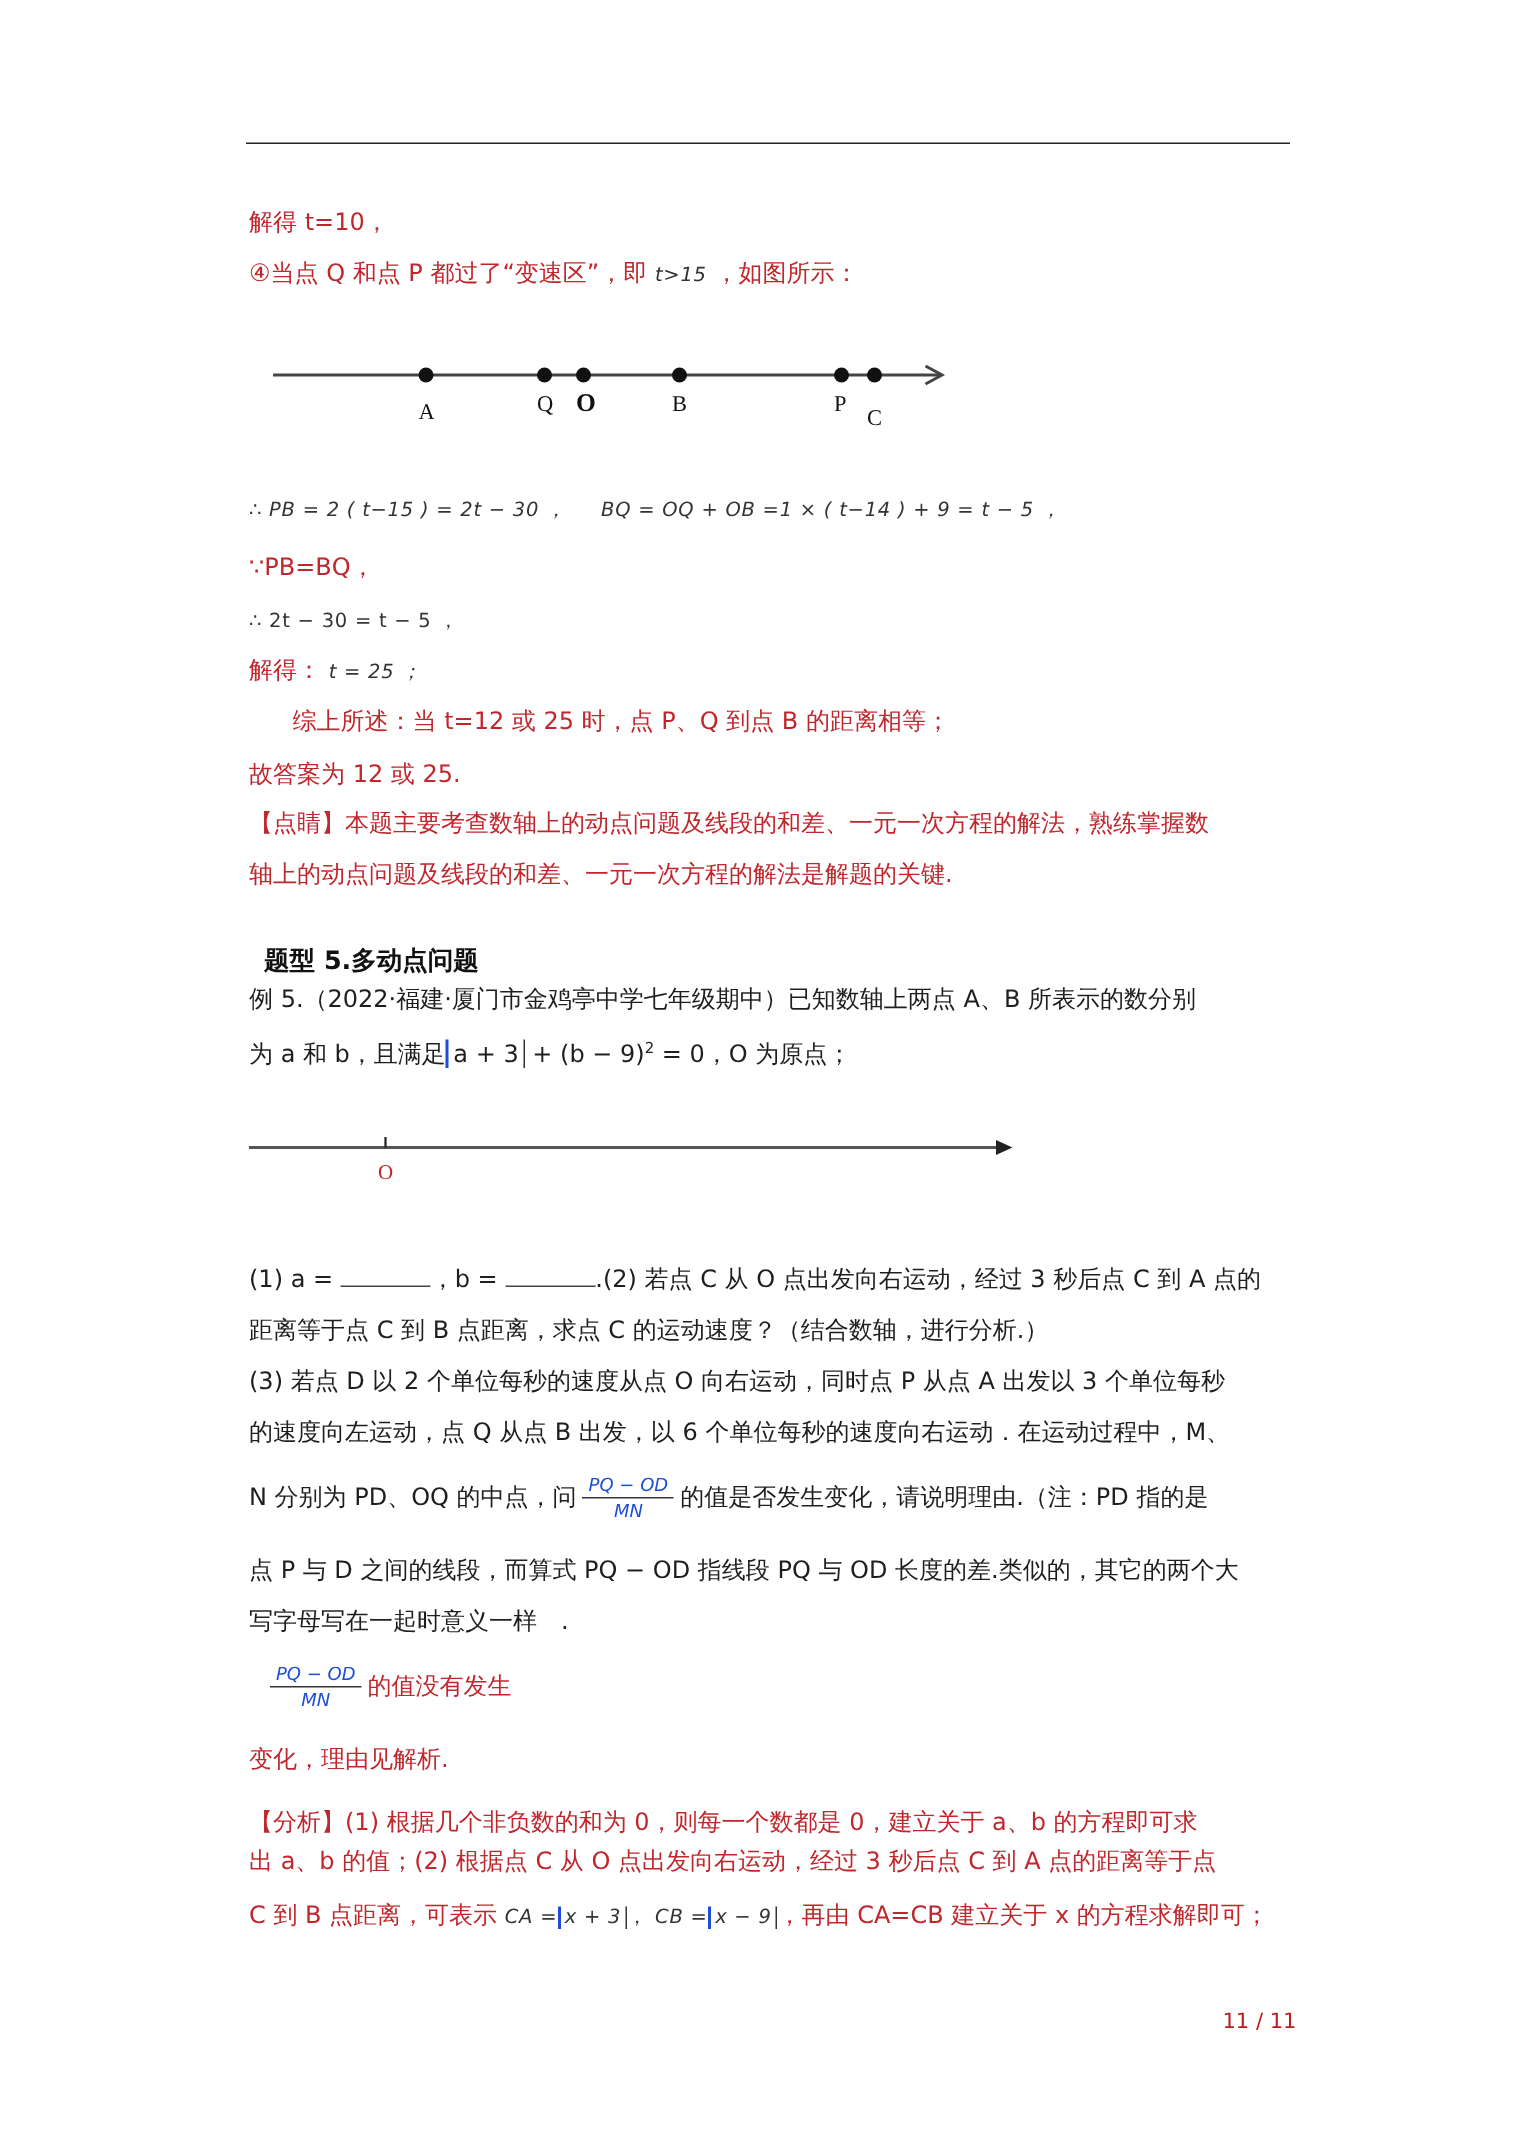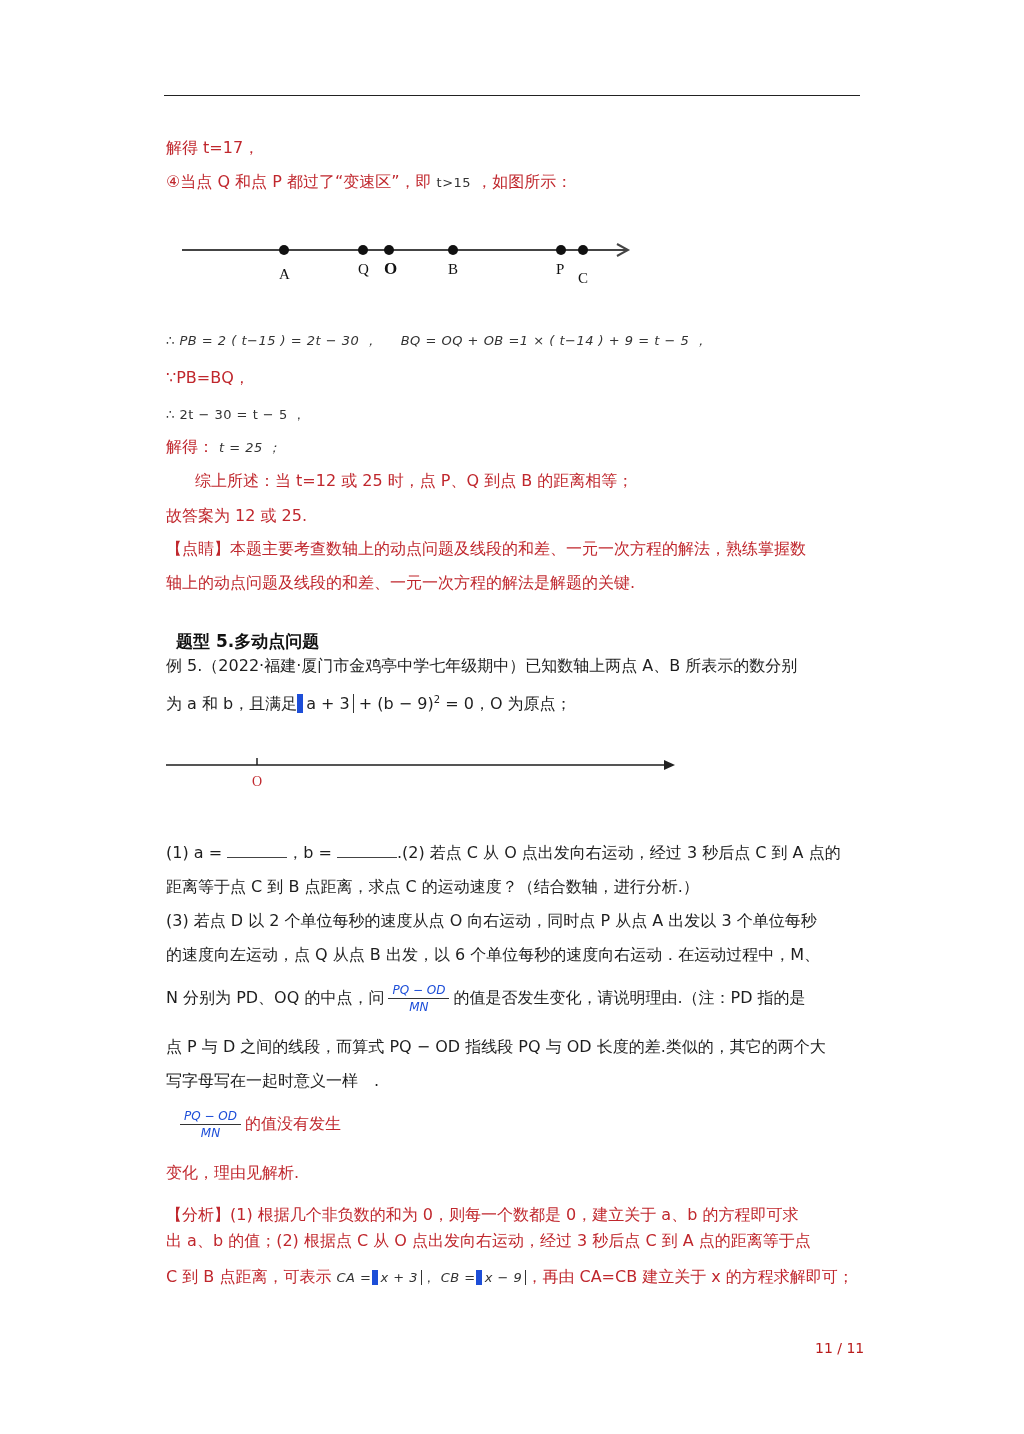--- a/index.html
+++ b/index.html
@@ -10,34 +10,34 @@
   .red { color: #c0272d; }
   .black { color: #1e1e1e; }
   .math { font-family: "DejaVu Sans", sans-serif; font-size: 13px; color: #333; letter-spacing: 0.5px; }
   .math i { font-style: italic; }
   .heading { font-weight: bold; font-size: 17px; color: #111; margin-left: 10px; }
   .blank { display: inline-block; width: 60px; border-bottom: 1px solid #444; height: 14px; vertical-align: baseline; }
   .frac { display: inline-flex; flex-direction: column; align-items: center; vertical-align: middle;
           font-size: 12px; font-style: italic; color: #1d4ed8; margin: 0 4px; line-height: 16px; }
   .frac .num { border-bottom: 1px solid #333; padding: 0 4px; }
   .frac .den { padding: 0 4px; }
-  .abs { border-left: 6px solid #1d4ed8; border-right: 1px solid #333; padding: 0 3px; }
+  .abs { border-left: 2px solid #1d4ed8; border-right: 1px solid #333; padding: 0 3px; }
   .sup { font-size: 10px; vertical-align: super; }
   .page-num { position: absolute; left: 815px; top: 1340px; font-size: 14px; color: #b91c1c; }
   svg text { font-family: "Liberation Serif", serif; }
 </style>
 </head>
 <body>
 
 <div class="top-rule"></div>
 
-<div class="line red" style="top:137px;">解得 t=17，</div>
+<div class="line red" style="top:137px;">解得 t=10，</div>
 <div class="line red" style="top:171px;">
   <span>④当点 Q 和点 P 都过了“变速区”，即</span>
-  <span class="math" style="">t&gt;15</span>
+  <span class="math" style="font-style:italic;">t&gt;15</span>
   <span>，如图所示：</span>
 </div>
 
 <svg style="position:absolute;left:0;top:0;" width="1024" height="300">
   <line x1="182" y1="250" x2="626" y2="250" stroke="#444" stroke-width="2"></line>
   <polyline points="617,244 628,250 617,256" fill="none" stroke="#444" stroke-width="2"></polyline>
   <g id="nl1-points">
       <circle cx="284" cy="250" r="5" fill="#111"></circle>
       <text x="279" y="279" font-size="15" fill="#111">A</text>
       <circle cx="363" cy="250" r="5" fill="#111"></circle>

